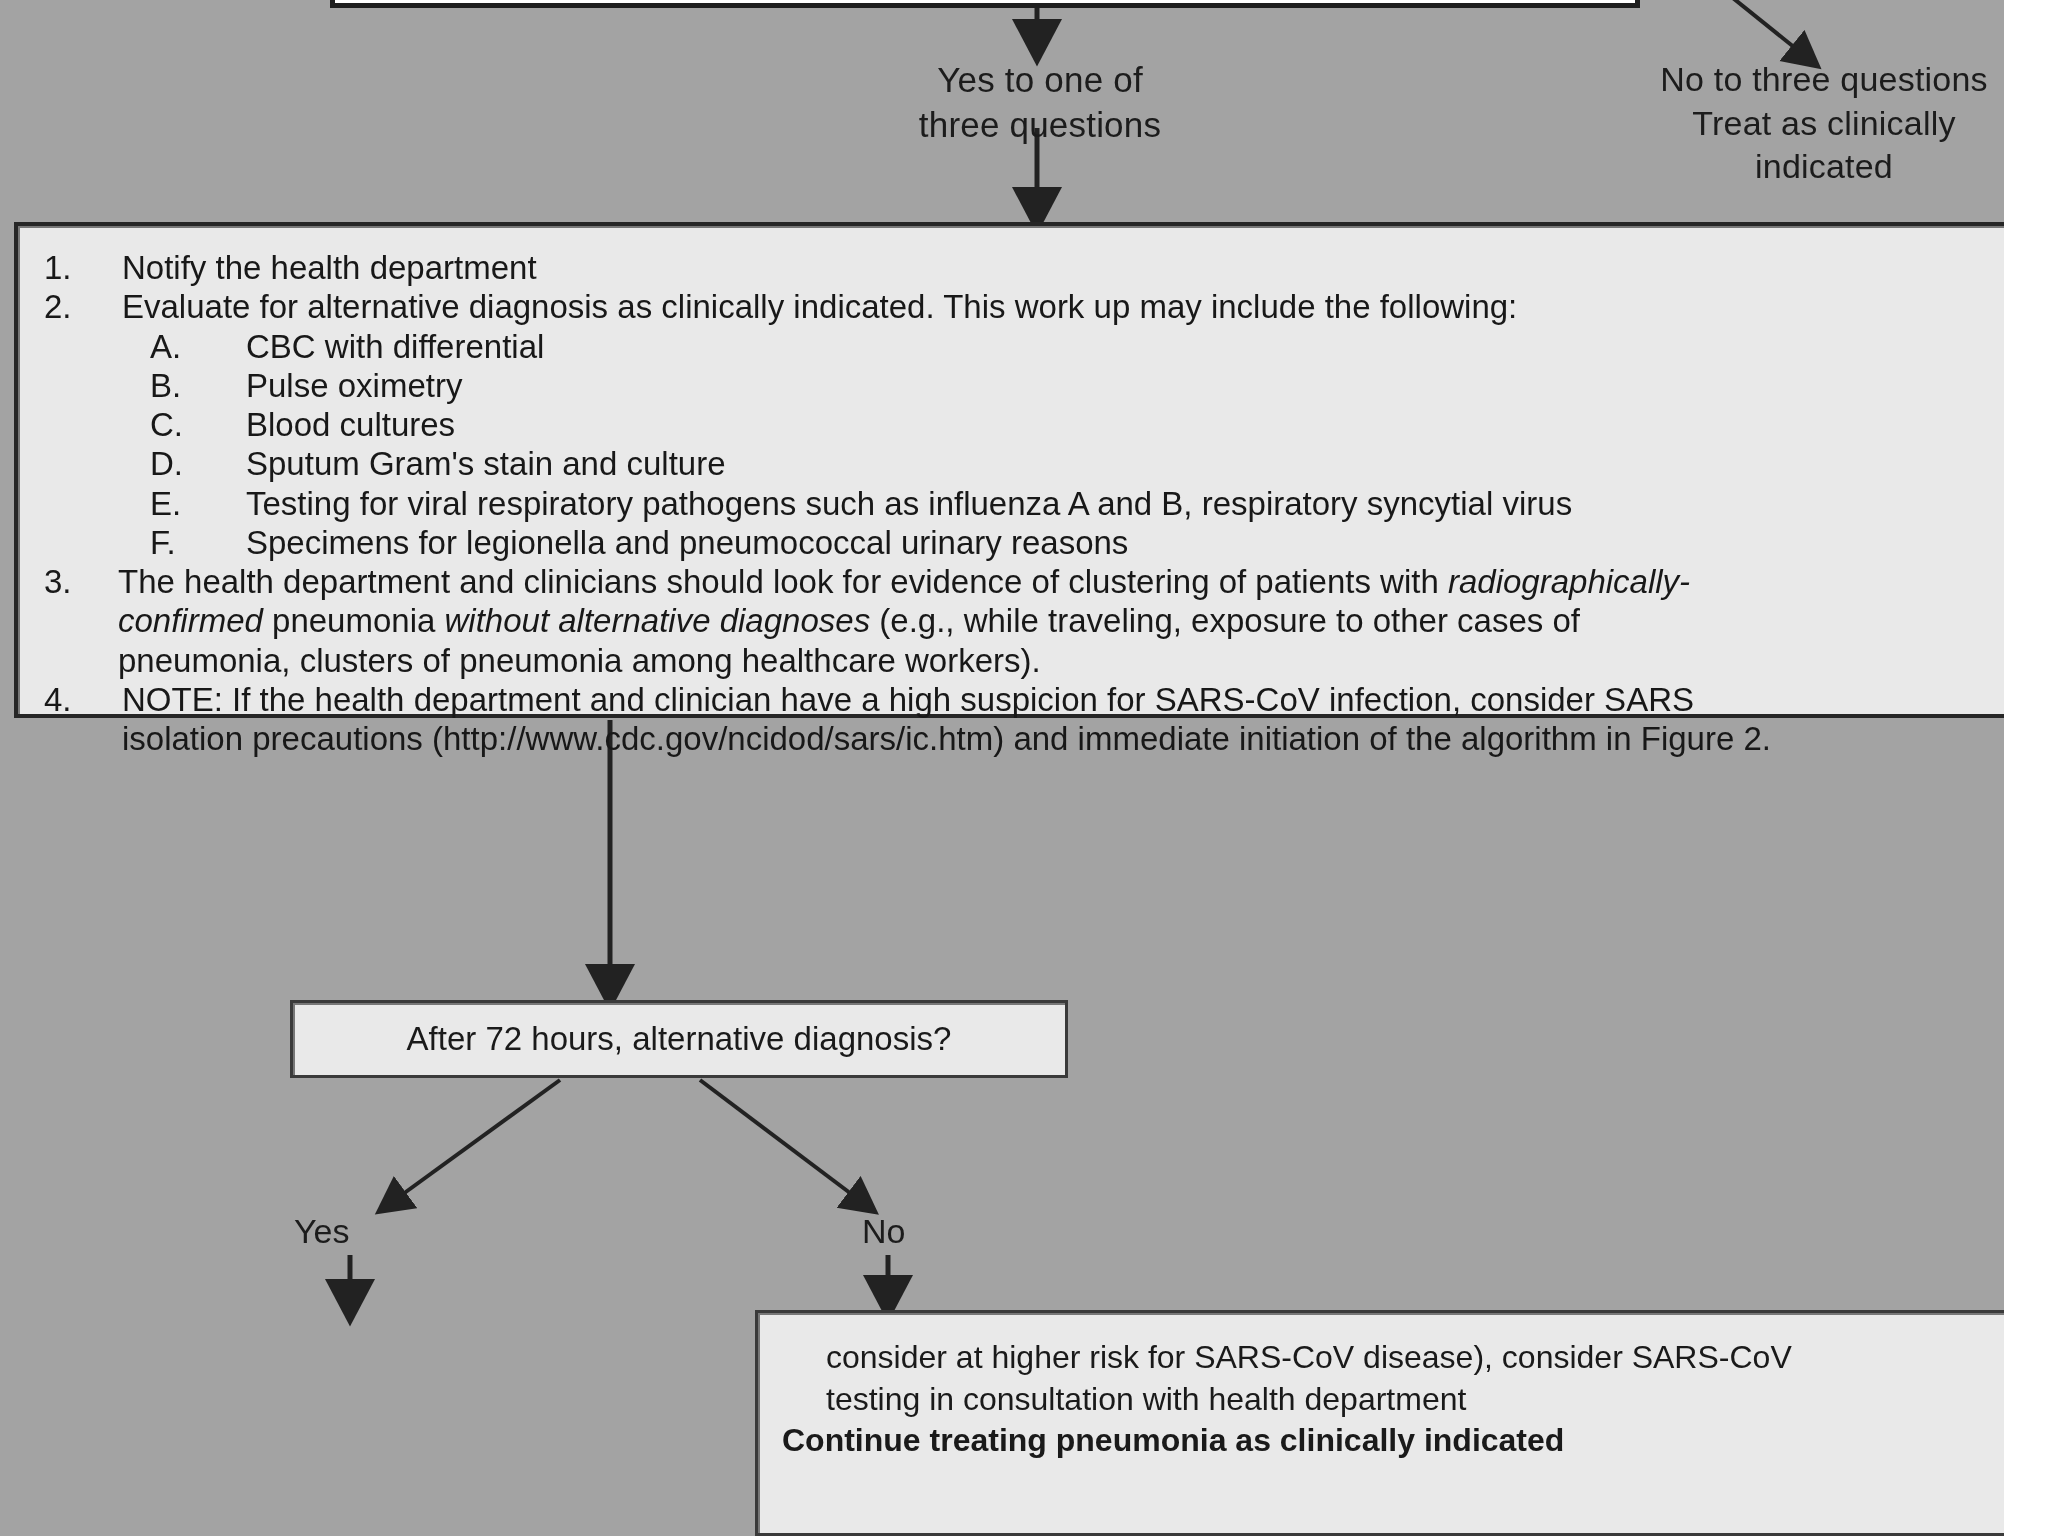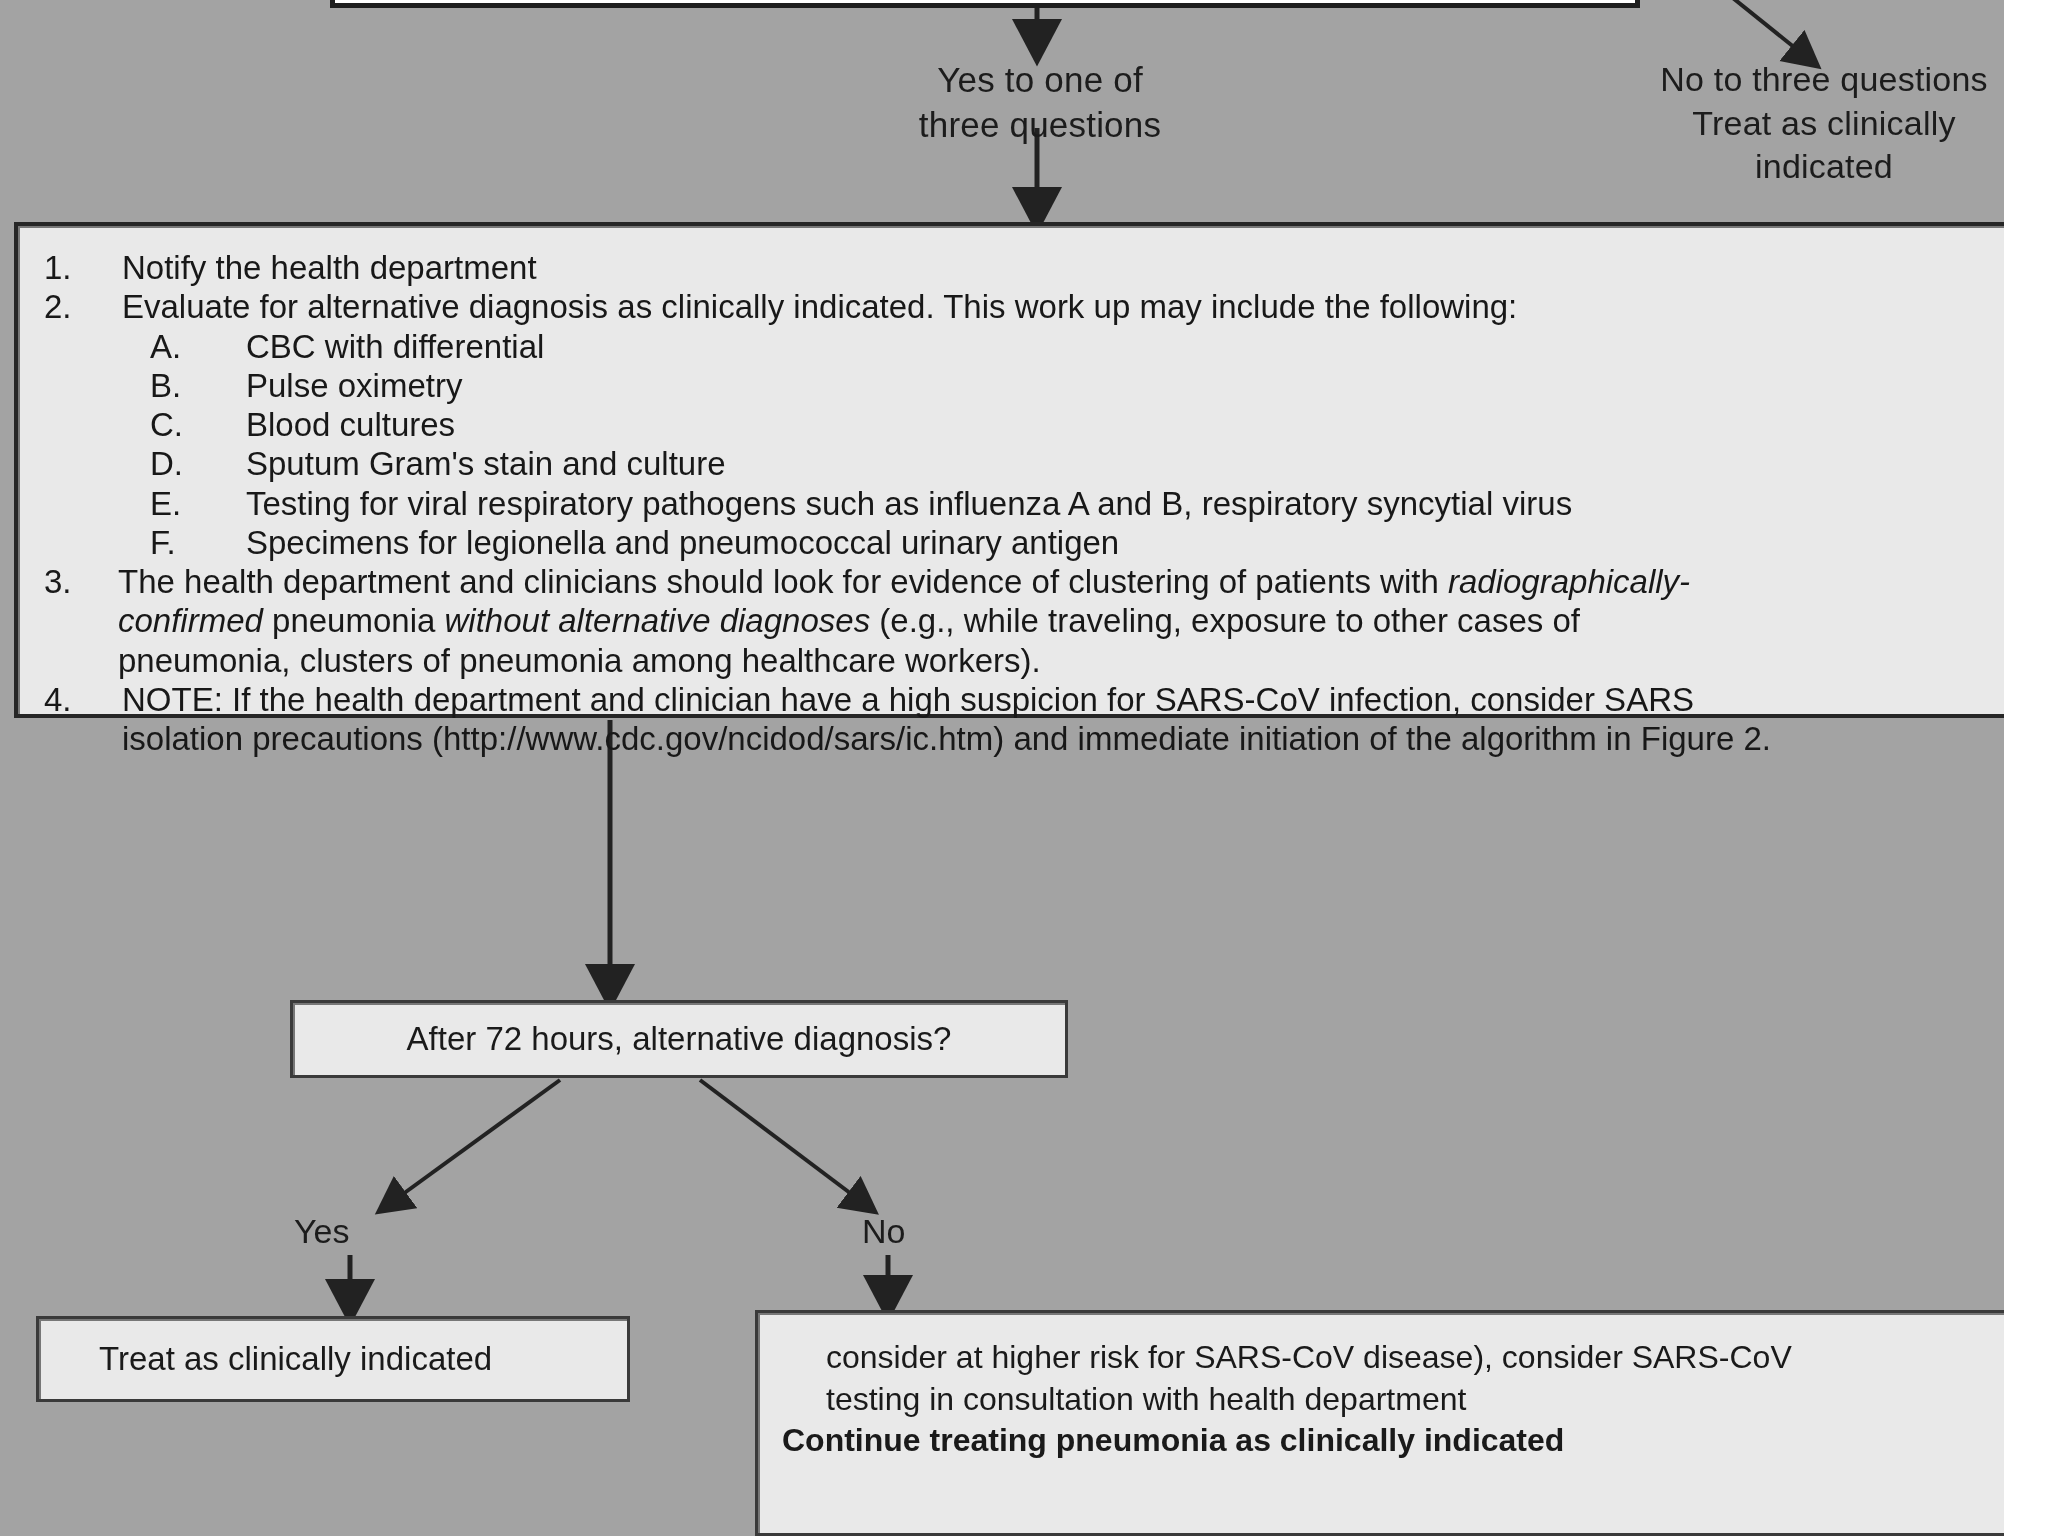--- a/index.html
+++ b/index.html
@@ -201,21 +201,21 @@
       <span class="txt">Sputum Gram's stain and culture</span>
     </div>
 
     <div class="list-row sub">
       <span class="num">E.</span>
       <span class="txt" style="max-width:1640px;">Testing for viral respiratory pathogens such as influenza A and B, respiratory syncytial virus</span>
     </div>
 
     <div class="list-row sub">
       <span class="num">F.</span>
-      <span class="txt">Specimens for legionella and pneumococcal urinary antigen</span>
+      <span class="txt">Specimens for legionella and pneumococcal urinary reasons</span>
     </div>
 
     <div class="list-row">
       <span class="num">3.</span>
       <span class="txt" style="margin-left:-4px;"><span>The health department and clinicians should look for evidence of clustering of patients with </span><i>radiographically-</i><br><i>confirmed</i><span> pneumonia </span><i>without alternative diagnoses</i><span> (e.g., while traveling, exposure to other cases of</span><br><span> pneumonia, clusters of pneumonia among healthcare workers).</span></span>
     </div>
 
     <div class="list-row">
       <span class="num">4.</span>
       <span class="txt"><span>NOTE:  If the health department and clinician have a high suspicion for SARS-CoV infection, consider SARS</span><br><span>isolation precautions (http://www.cdc.gov/ncidod/sars/ic.htm) and immediate initiation of the algorithm in Figure 2.</span></span>
@@ -223,23 +223,20 @@
 
   </div>
 
   <div class="fbox" id="decision-box">
     <span>After 72 hours, alternative  diagnosis?</span>
   </div>
 
   <div class="yn-label" style="left:294px; top:1212px;">Yes</div>
   <div class="yn-label" style="left:862px; top:1212px;">No</div>
 
-  <div class="fbox" id="treat-box">
-    <span class="inner">Treat as clinically indicated</span>
-  </div>
 
   <div class="fbox" id="cluster-box">
     <div class="l2">consider at higher risk for SARS-CoV disease), consider SARS-CoV</div>
     <div class="l3">testing in consultation with health department</div>
     <div class="l4">Continue treating pneumonia as clinically indicated</div>
   </div>
 
 </div>
 
 </body></html>

